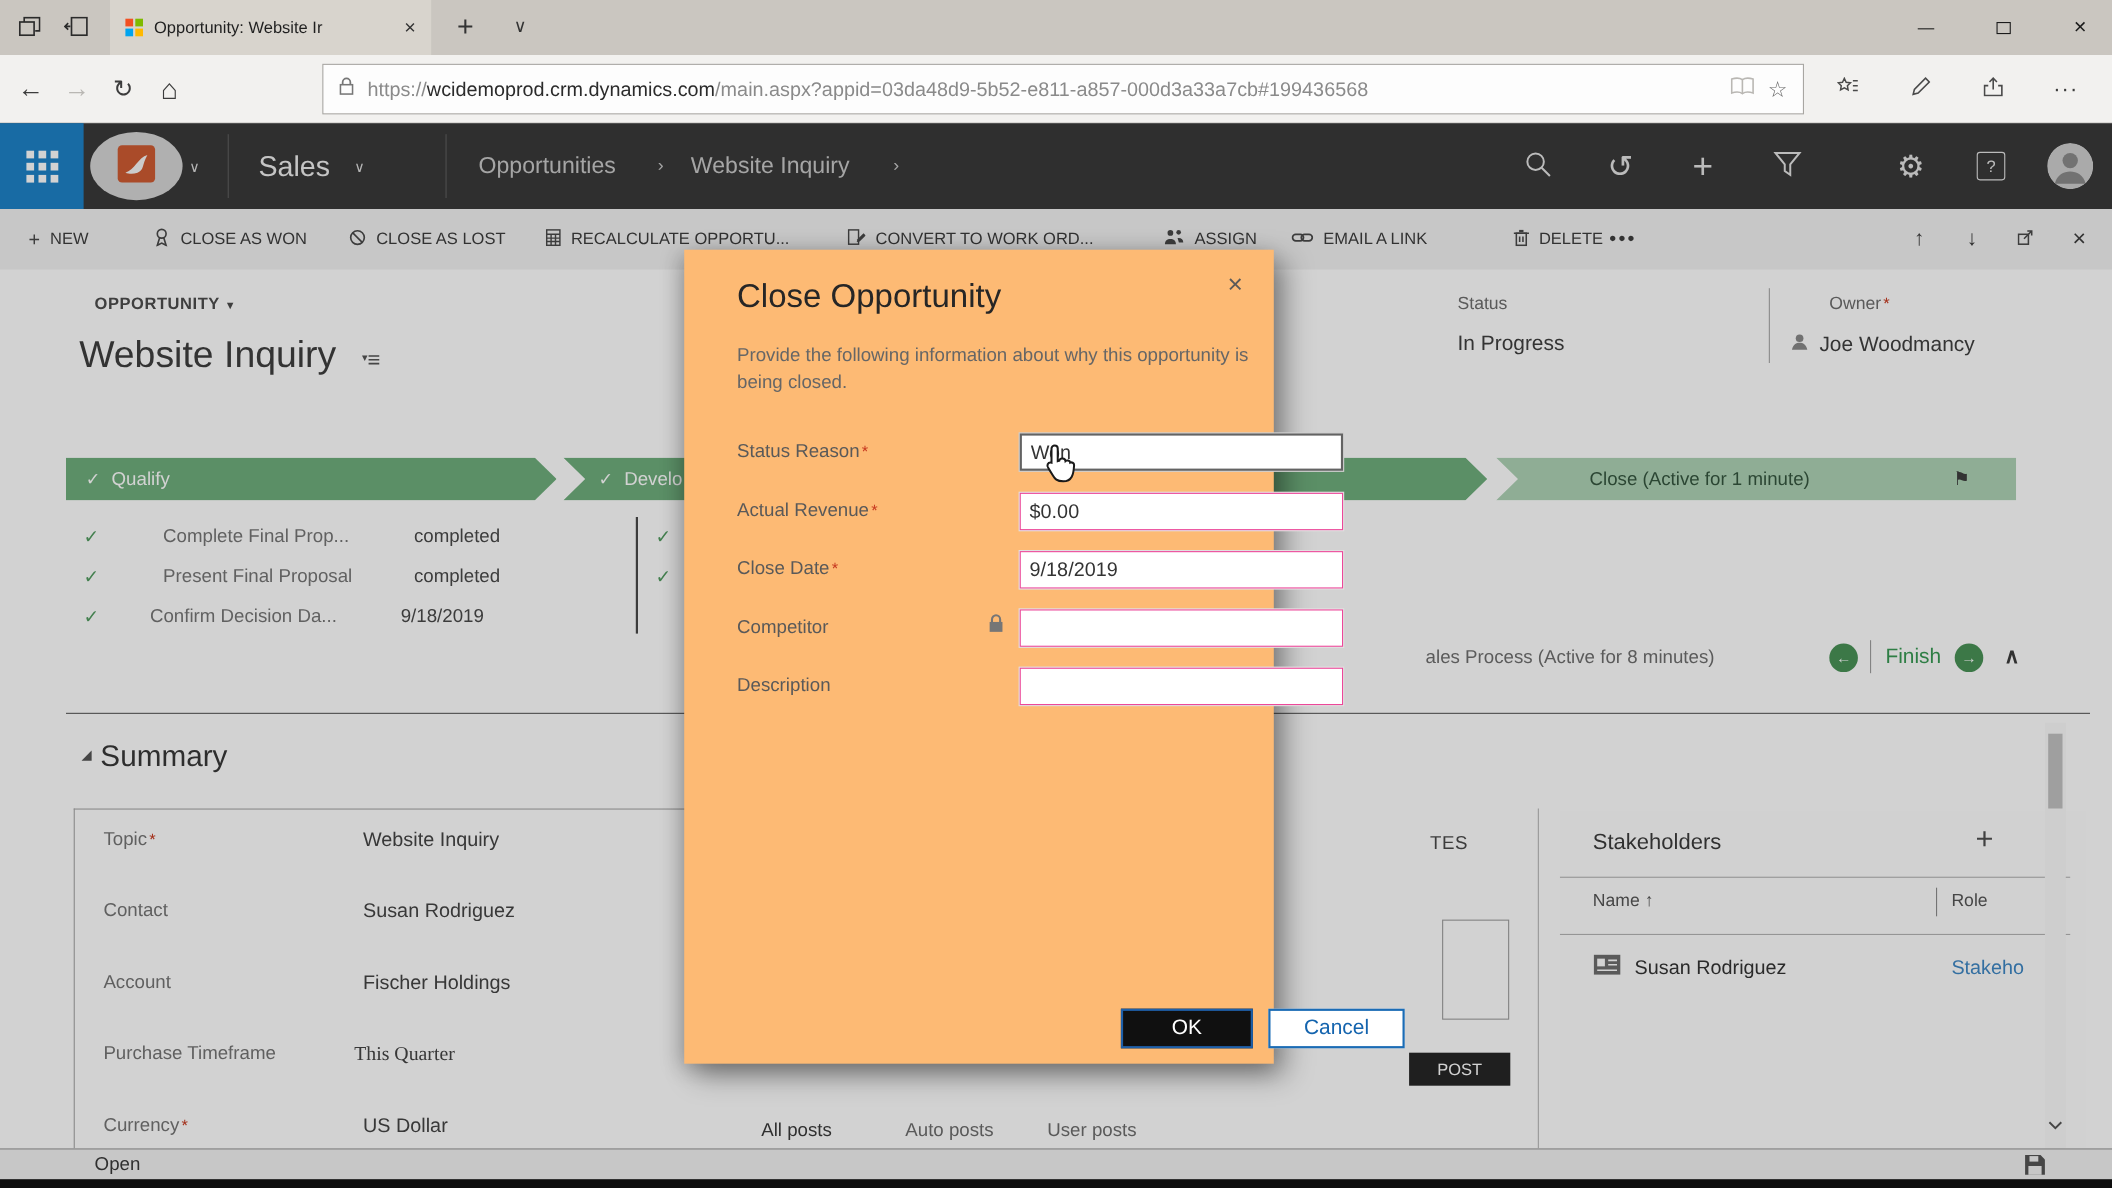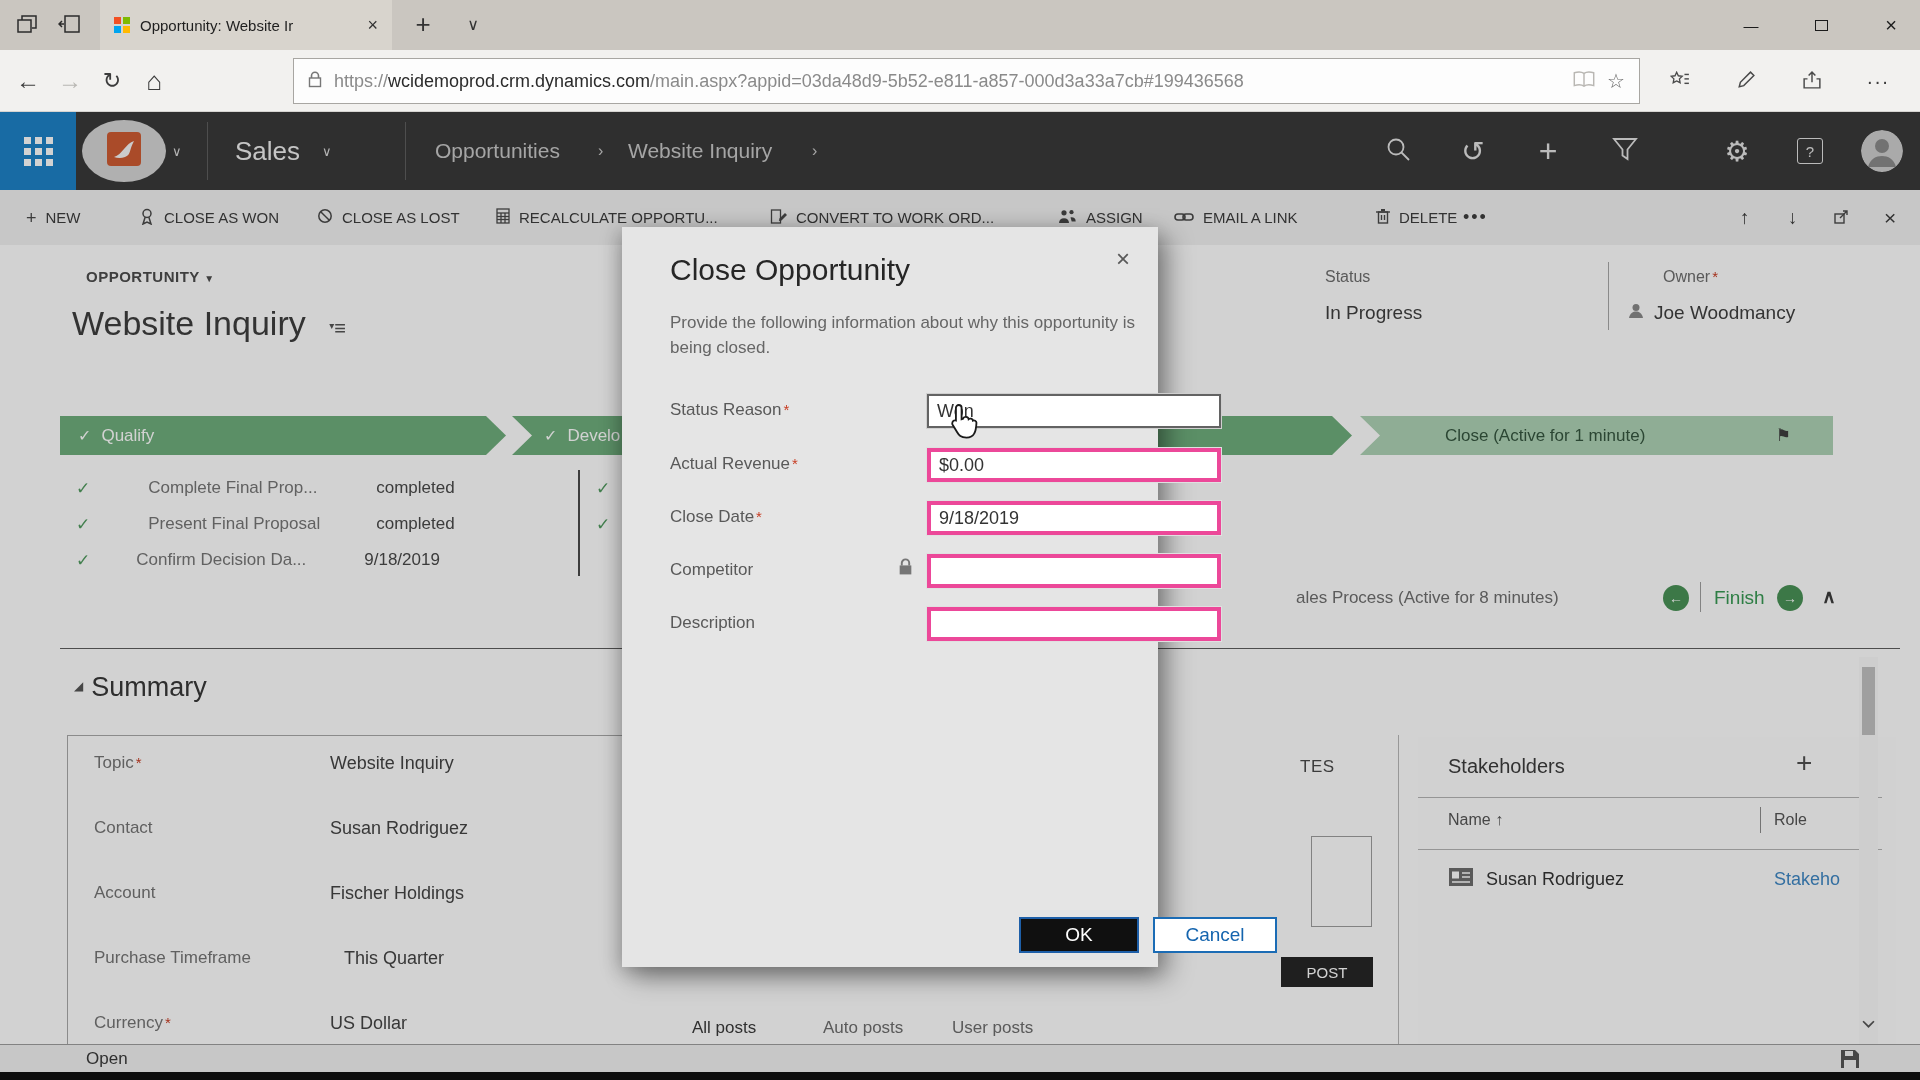--- a/index.html
+++ b/index.html
@@ -55,27 +55,27 @@
 
   .gcirc{position:absolute;width:26px;height:26px;border-radius:50%;background:#4a9257;color:#fff;
     display:flex;align-items:center;justify-content:center;font-size:14px;}
 
   .sum-lbl{font-size:17px;color:#757575;} .sum-val{font-size:18px;color:#454545;}
 
   .panel-line{background:#b5b5b5;}
   .link-blue{color:#3f87c4;}
 
   
-  .modal{position:absolute;left:622px;top:227px;width:536px;height:740px;background:#e5e5e5;z-index:100;
+  .modal{position:absolute;left:622px;top:227px;width:536px;height:740px;background:#fdba74;z-index:100;
     box-shadow:10px 10px 24px rgba(0,0,0,.38), -4px 4px 18px rgba(0,0,0,.22);}
   .m-title{position:absolute;left:48px;top:26px;font-size:30px;font-weight:300;color:#262626;}
   .m-sub{position:absolute;left:48px;top:84px;width:500px;font-size:17px;line-height:1.45;color:#666;}
   .m-close{position:absolute;right:28px;top:18px;font-size:24px;color:#595959;}
   .m-lbl{position:absolute;left:48px;font-size:17px;color:#595959;}
-  .m-input{position:absolute;left:305px;width:294px;height:34px;border:4px solid #ec4899;box-shadow:0 0 0 1px #e0e0e0;
+  .m-input{position:absolute;left:305px;width:294px;height:34px;border:1px solid #ec4899;box-shadow:0 0 0 1px #e0e0e0;
     font-family:"Liberation Sans",sans-serif;font-size:18px;color:#333;padding:0 8px;background:#fff;}
   .m-input.focused{border:2px solid #636363;box-shadow:0 0 0 1px #cfcfcf;}
   .m-btn{position:absolute;top:690px;height:36px;font-family:"Liberation Sans",sans-serif;font-size:19px;display:flex;align-items:center;justify-content:center;}
   .overlay{position:absolute;left:0;top:0;width:1920px;height:968px;background:rgba(0,0,0,.175);z-index:50;}
 </style>
 </head>
 <body>
 
 <div id="screen">
 
@@ -389,21 +389,21 @@
       <span style="font-size:12px;color:#555;vertical-align:6px;margin-right:8px;">◢</span><span>Summary</span>
     </div>
     <div class="abs" style="left:67px;top:623px;width:600px;height:309px;border-left:1px solid #a9a9a9;border-top:1px solid #a9a9a9;">
       <div class="abs sum-lbl" style="left:26px;top:17px;"><span>Topic</span><span class="req">*</span></div>
       <div class="abs sum-val" style="left:262px;top:17px;">Website Inquiry</div>
       <div class="abs sum-lbl" style="left:26px;top:82px;">Contact</div>
       <div class="abs sum-val" style="left:262px;top:82px;">Susan Rodriguez</div>
       <div class="abs sum-lbl" style="left:26px;top:147px;">Account</div>
       <div class="abs sum-val" style="left:262px;top:147px;">Fischer Holdings</div>
       <div class="abs sum-lbl" style="left:26px;top:212px;">Purchase Timeframe</div>
-      <div class="abs sum-val" style="left:276px;top:212px;">This Quarter</div>
+      <div class="abs sum-val" style="left:254px;top:212px;font-family:Liberation Serif, serif;">This Quarter</div>
       <div class="abs sum-lbl" style="left:26px;top:277px;"><span>Currency</span><span class="req">*</span></div>
       <div class="abs sum-val" style="left:262px;top:277px;">US Dollar</div>
     </div>
 
     <div class="abs" style="left:1300px;top:645px;font-size:17px;color:#4a4a4a;letter-spacing:.5px;">TES</div>
     <div class="abs" style="left:1398px;top:623px;width:1px;height:309px;background:#b9b9b9;"></div>
     <div class="abs" style="left:1311px;top:724px;width:61px;height:91px;background:#fff;border:1px solid #9e9e9e;"></div>
     <div class="abs" style="left:1281px;top:845px;width:92px;height:30px;background:#262626;color:#fff;font-size:15px;display:flex;align-items:center;justify-content:center;">POST</div>
     <div class="abs" style="left:692px;top:906px;font-size:17px;color:#3a3a3a;">All posts</div>
     <div class="abs" style="left:823px;top:906px;font-size:17px;color:#6e6e6e;">Auto posts</div>

